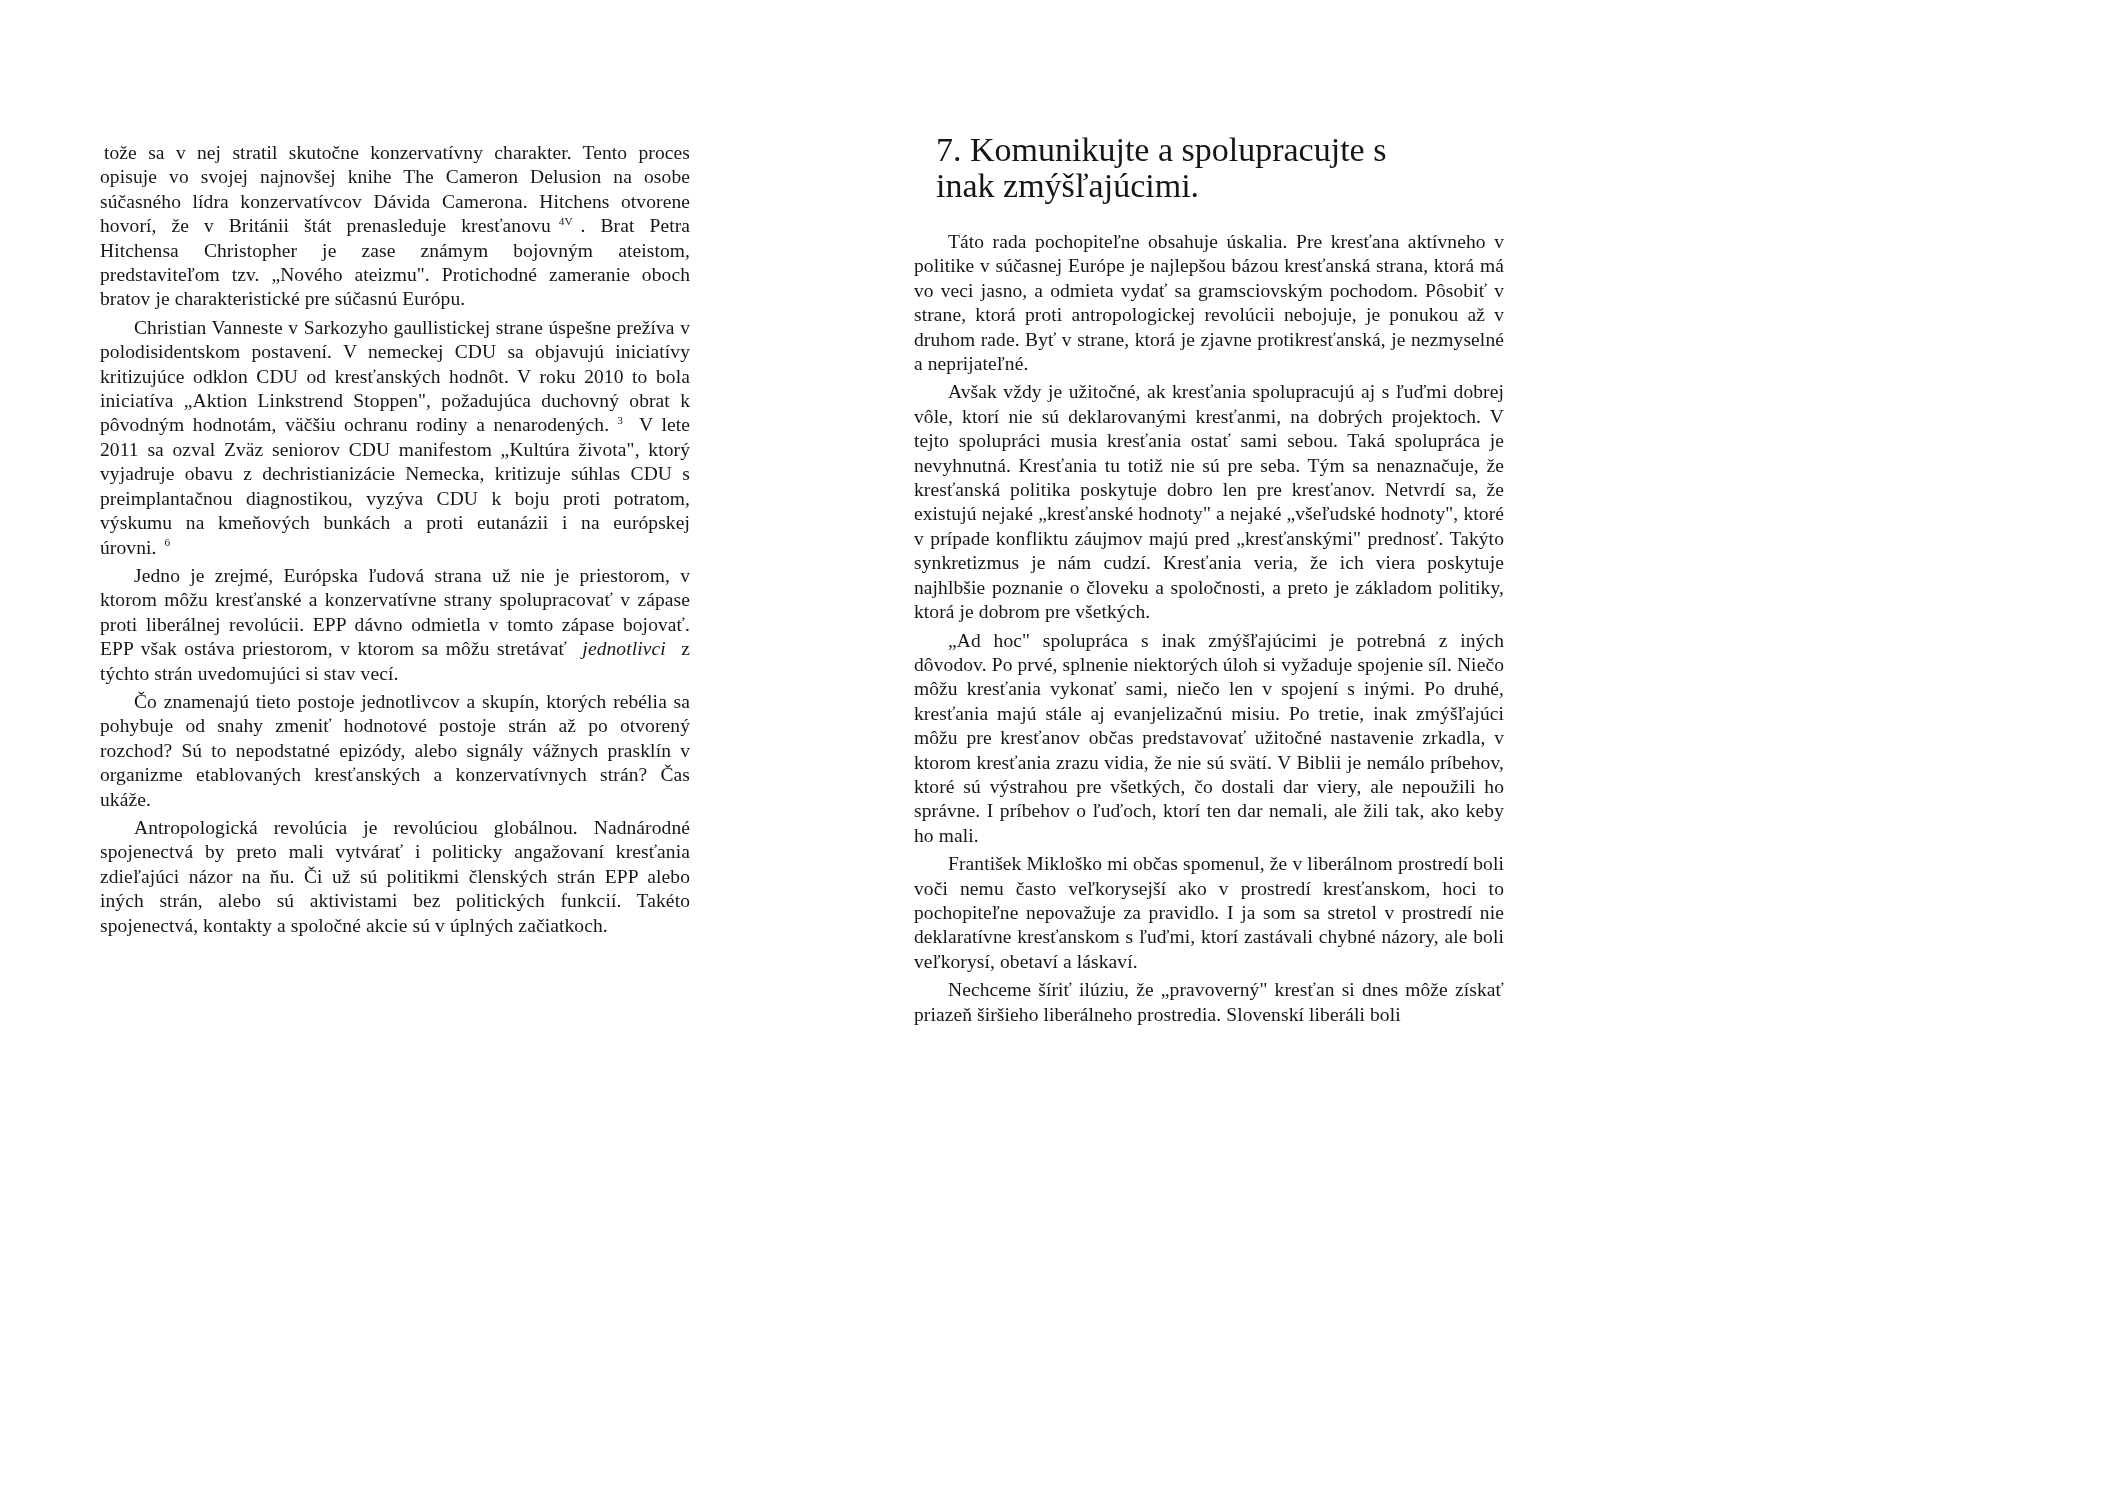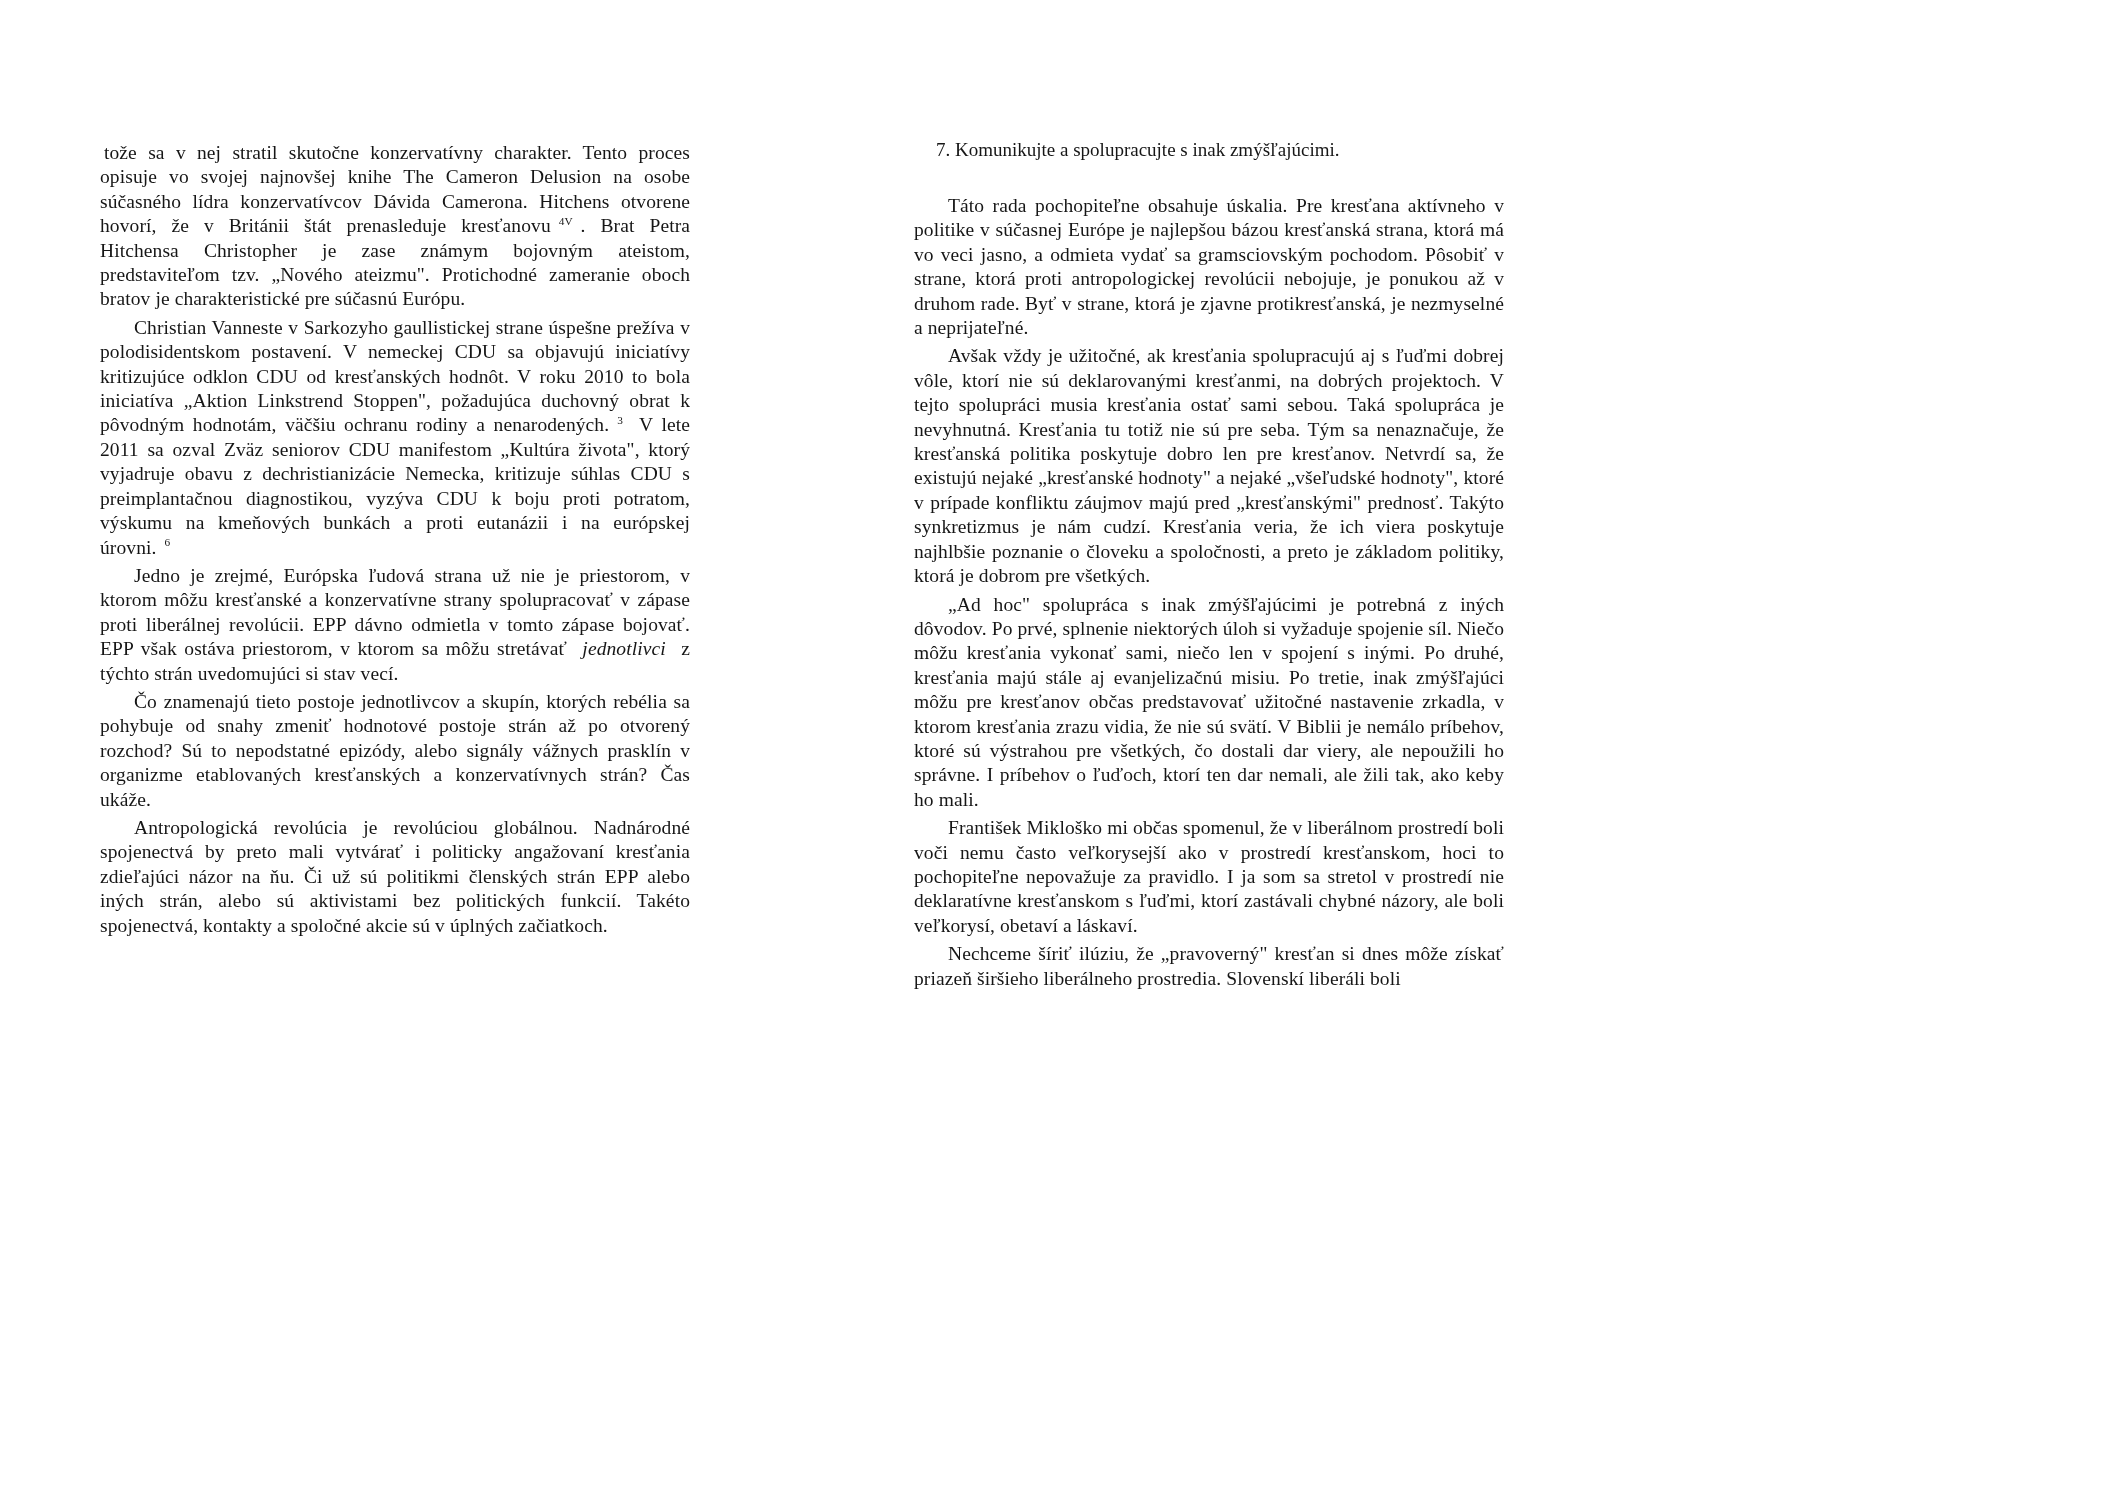--- a/index.html
+++ b/index.html
@@ -26,21 +26,21 @@
   .para.indent { text-indent: 30px; }
   .para sup {
     font-size: 0.58em;
     vertical-align: super;
     line-height: 0;
     letter-spacing: 0;
   }
   .para em { font-style: italic; }
   .heading {
     font-weight: 400;
-    font-size: 19px;
+    font-size: 34px;
     line-height: 36px;
     padding-left: 26px;
     width: 530px;
     margin-bottom: 26px;
     text-align: left;
   }
 </style>
 </head>
 <body>
 

